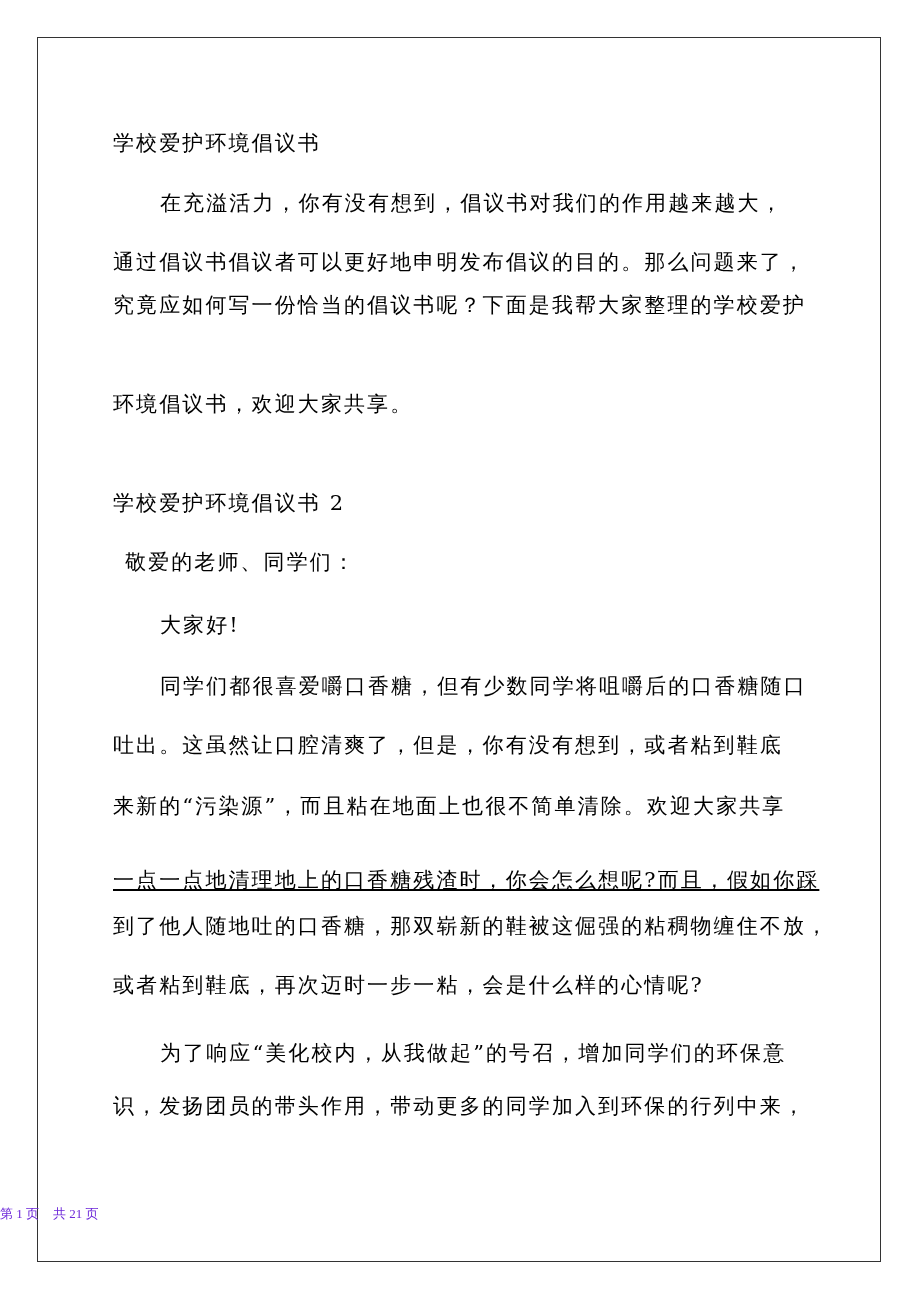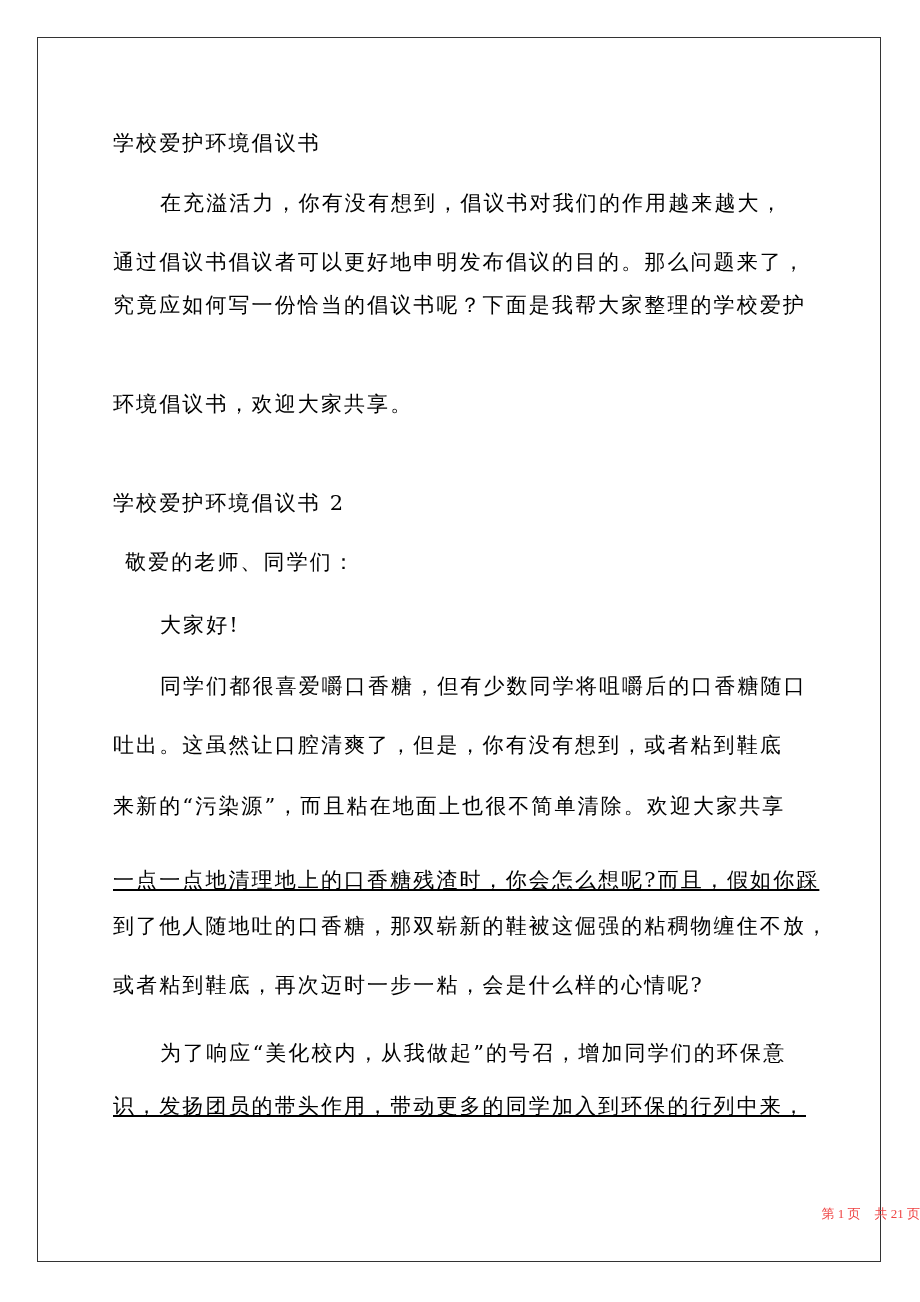--- a/index.html
+++ b/index.html
@@ -36,23 +36,23 @@
       color: #000000;
     }
     .indent {
       left: 160px;
     }
     .footer {
       position: absolute;
       left: 0;
       width: 920px;
       top: 1205px;
-      text-align: right;
+      text-align: left;
       font-size: 13px;
-      color: #ef4444;
+      color: #6d28d9;
       font-family: "Liberation Serif", "DejaVu Serif", serif;
     }
     .footer .gap {
       display: inline-block;
       width: 14px;
     }
   </style>
 </head>
 <body>
 
@@ -70,17 +70,17 @@
 <div class="line indent" style="top:610px;">大家好!</div>
 
 <div class="line indent" style="top:671px;">同学们都很喜爱嚼口香糖，但有少数同学将咀嚼后的口香糖随口</div>
 <div class="line" style="top:730px;">吐出。这虽然让口腔清爽了，但是，你有没有想到，或者粘到鞋底</div>
 <div class="line" style="top:791px;">来新的“污染源”，而且粘在地面上也很不简单清除。欢迎大家共享</div>
 <div class="line" style="top:865px;text-decoration:underline;">一点一点地清理地上的口香糖残渣时，你会怎么想呢?而且，假如你踩</div>
 <div class="line" style="top:911px;text-align:center;">到了他人随地吐的口香糖，那双崭新的鞋被这倔强的粘稠物缠住不放，</div>
 <div class="line" style="top:970px;">或者粘到鞋底，再次迈时一步一粘，会是什么样的心情呢?</div>
 
 <div class="line indent" style="top:1031px;margin-top:7px;">为了响应“美化校内，从我做起”的号召，增加同学们的环保意</div>
-<div class="line" style="top:1091px;text-decoration:underline;">识，发扬团员的带头作用，带动更多的同学加入到环保的行列中来，</div>
+<div class="line" style="top:1091px;">识，发扬团员的带头作用，带动更多的同学加入到环保的行列中来，</div>
 
 <div class="footer">
   <span>第 1 页</span><span class="gap"></span><span>共 21 页</span>
 </div>
 
 </body></html>

